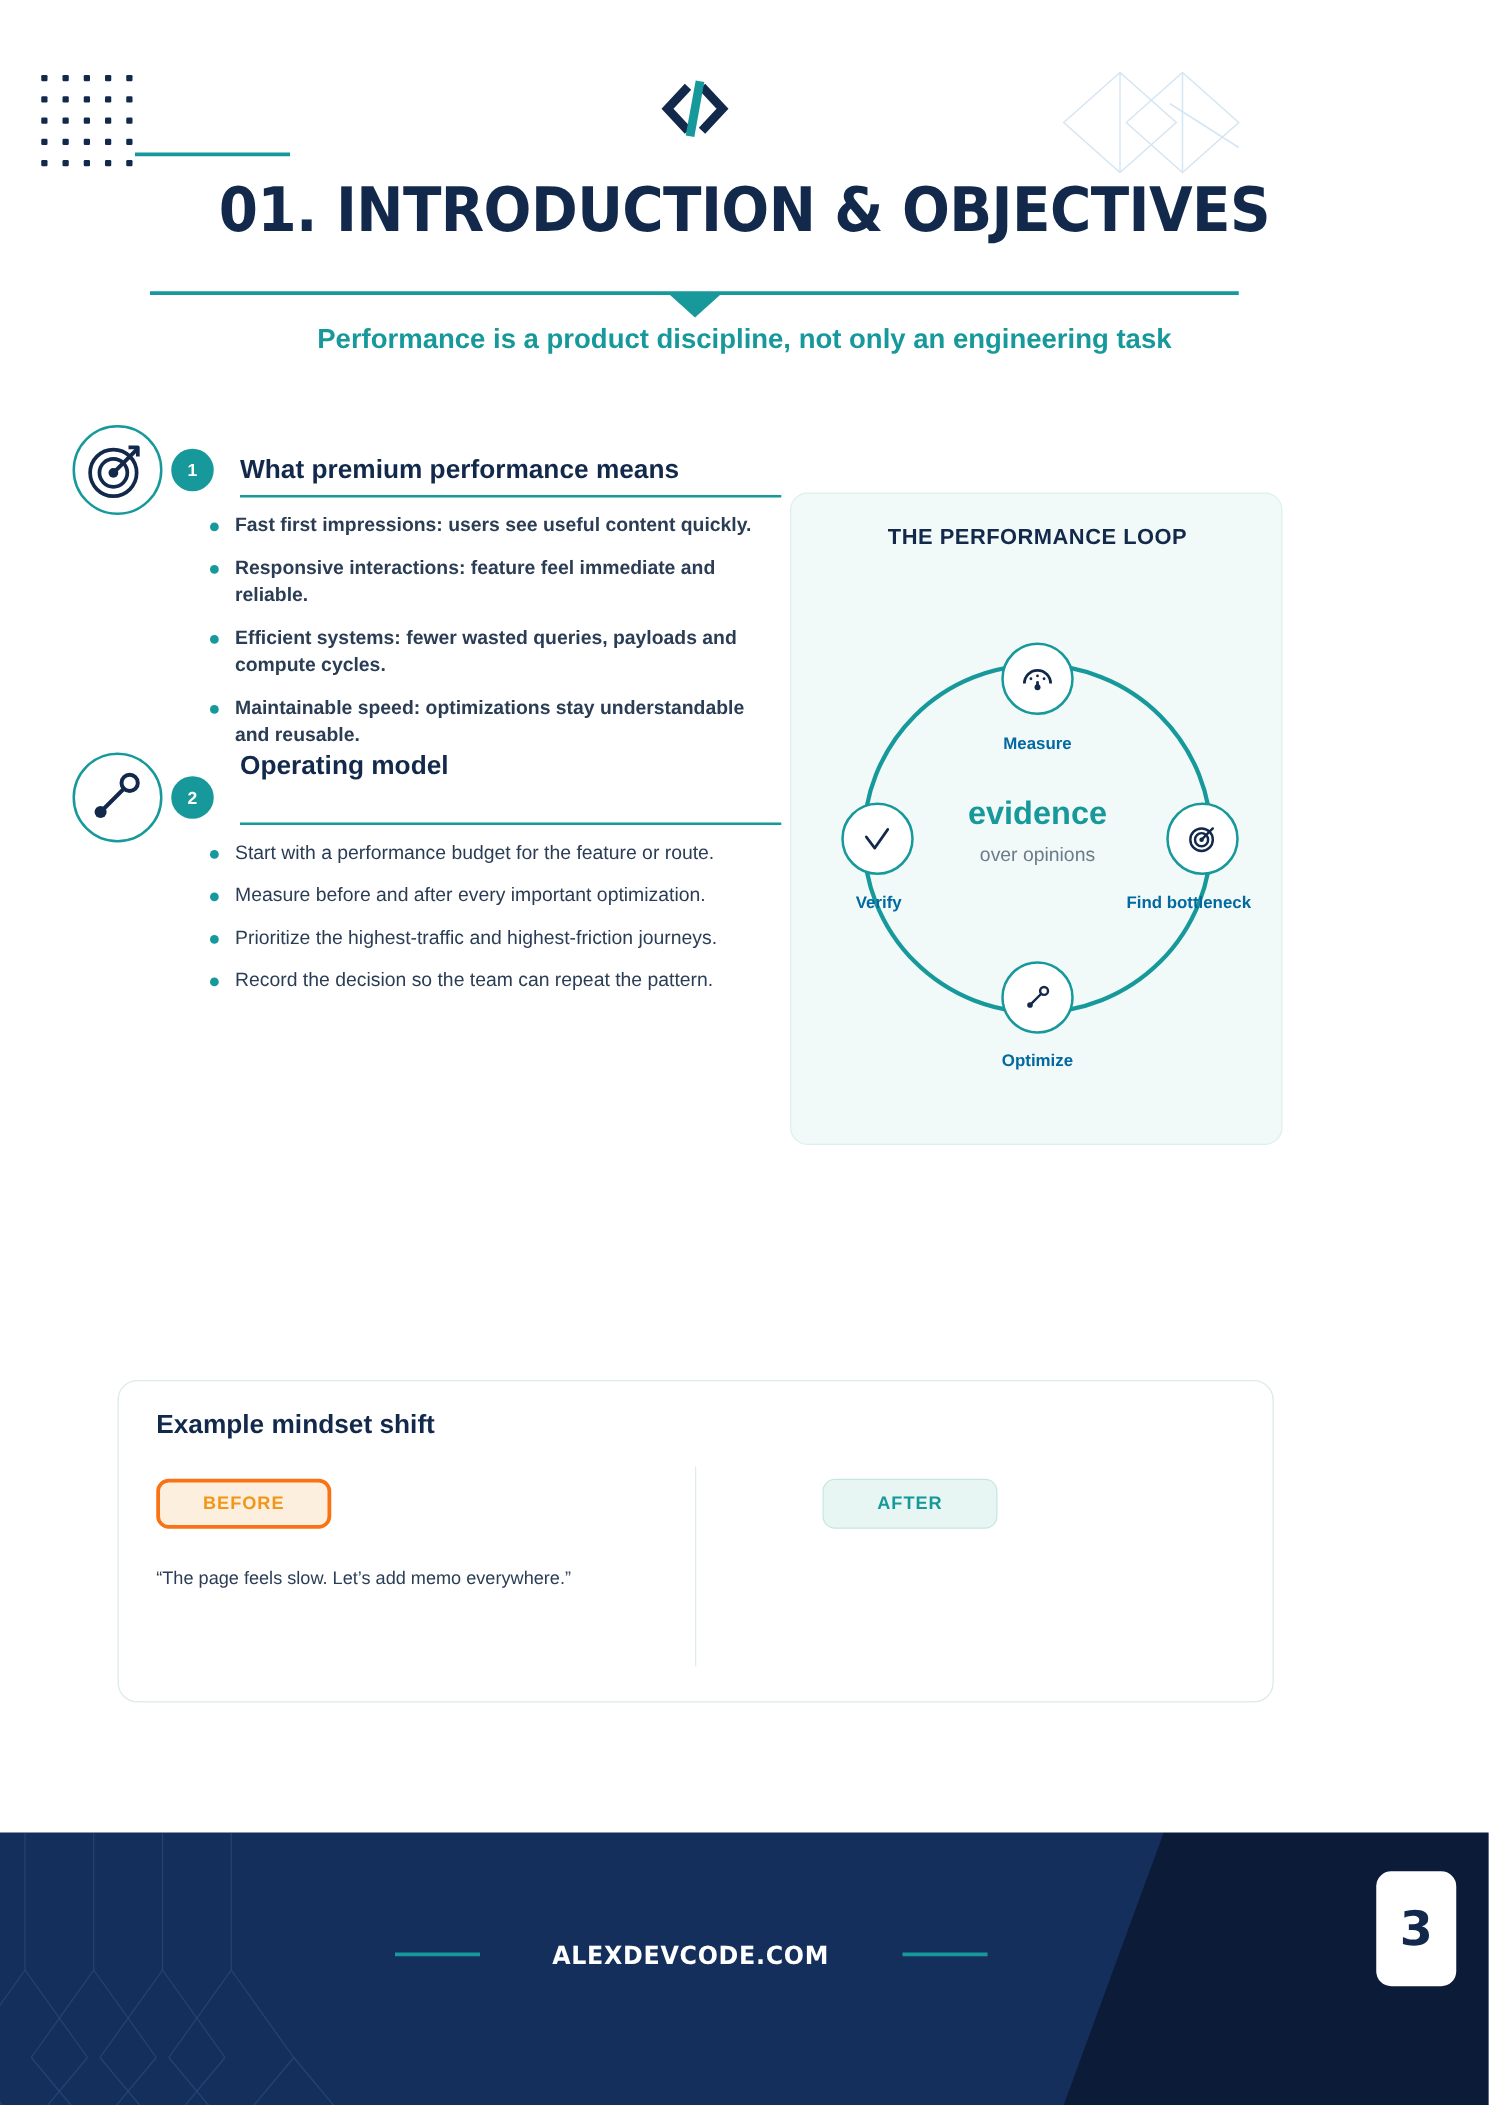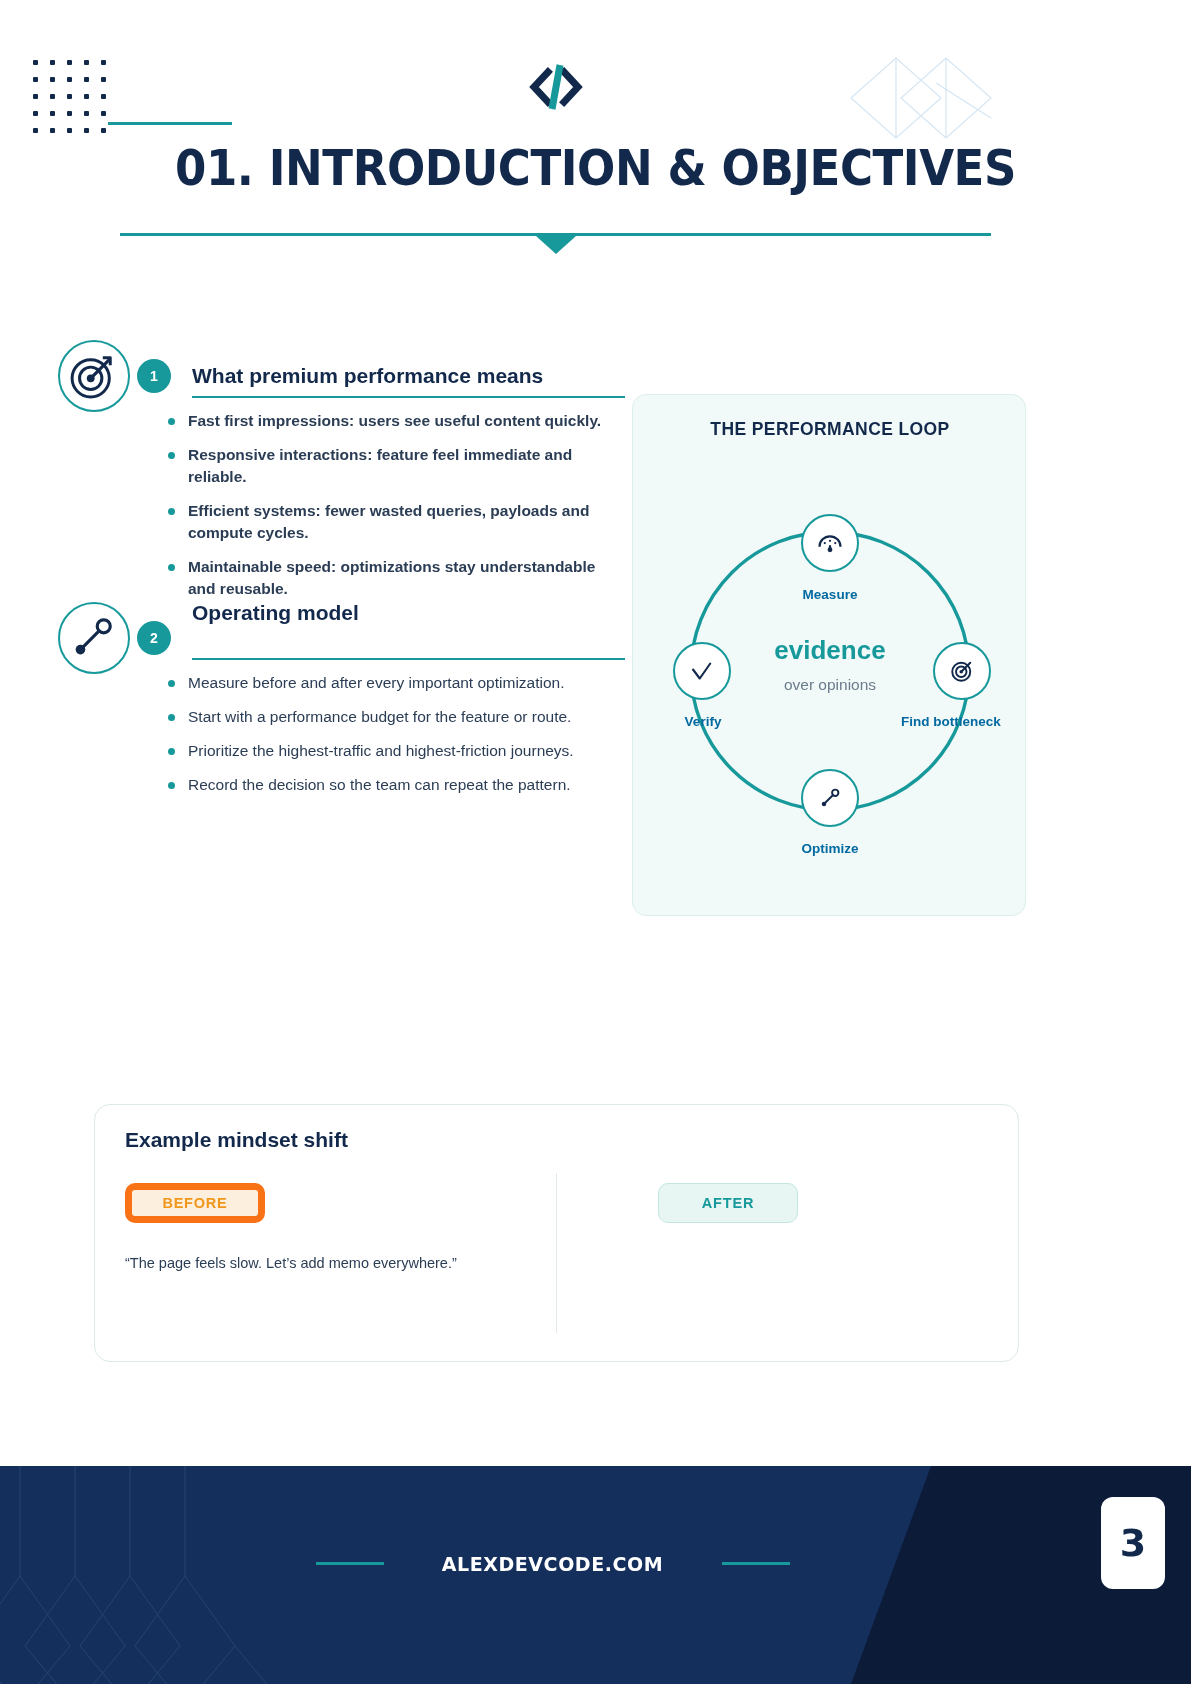--- a/index.html
+++ b/index.html
@@ -99,21 +99,21 @@
     position:absolute;left:94px;top:1104px;width:925px;height:258px;
     border:1px solid #DCEAE8;border-radius:16px;background:#fff;box-sizing:border-box;
   }
   .mcard-title{position:absolute;left:30px;top:23px;font-size:21px;font-weight:bold;color:#12294C;}
   .mdiv{position:absolute;left:461px;top:68px;width:1px;height:160px;background:#E3EBEA;}
   .badge{
     position:absolute;height:40px;border-radius:10px;box-sizing:border-box;
     display:flex;align-items:center;justify-content:center;
     font-size:14.5px;font-weight:bold;letter-spacing:.8px;
   }
-  .badge.before{left:30px;top:78px;width:140px;background:#FDEFDD;border:7px solid #f97316;color:#F0971B;}
+  .badge.before{left:30px;top:78px;width:140px;background:#FDEFDD;border:3px solid #f97316;color:#F0971B;}
   .badge.after{left:563px;top:78px;width:140px;background:#E7F6F3;border:1px solid #C4E7E2;color:#17999B;}
   .quote{position:absolute;font-size:14.5px;line-height:1.45;color:#2B3D55;}
   .quote.q1{left:30px;top:148px;width:400px;}
   .quote.q2{left:563px;top:148px;width:405px;}
 
   
   .footer{position:absolute;left:0;top:1466px;width:1191px;height:218px;background:#152F5C;overflow:hidden;}
   .footer-dark{
     position:absolute;right:0;top:0;width:340px;height:218px;background:#0B1B38;
     clip-path:polygon(80px 0,340px 0,340px 218px,0 218px);
@@ -184,20 +184,21 @@
         <path d="M60 50 L105 10 L150 50 L105 90 Z"></path>
         <path d="M105 10 L105 90"></path>
         <path d="M95 35 L150 70"></path>
       </g>
     </svg>
   </div>
 
   <div class="title">01. INTRODUCTION &amp; OBJECTIVES</div>
   <div class="titlebar"></div>
   <div class="titlearrow"></div>
+  <div class="subtitle">Performance is a product discipline, not only an engineering task</div>
 
   <div class="sec-icon" style="left:58px;top:340px;">
     <svg viewBox="0 0 72 72" width="67" height="67">
       <circle cx="33" cy="39" r="20" fill="none" stroke="#12294C" stroke-width="3.2"></circle>
       <circle cx="33" cy="39" r="12" fill="none" stroke="#12294C" stroke-width="3.2"></circle>
       <circle cx="33" cy="39" r="4.2" fill="#12294C"></circle>
       <path d="M33 39 L53 19" stroke="#12294C" stroke-width="3.4" fill="none" stroke-linecap="round"></path>
       <path d="M46 17 L54 17 L54 25" fill="none" stroke="#12294C" stroke-width="3.2" stroke-linejoin="round"></path>
     </svg>
   </div>
@@ -215,22 +216,22 @@
     <svg viewBox="0 0 72 72" width="67" height="67">
       <circle cx="22" cy="49" r="5.2" fill="#12294C"></circle>
       <circle cx="47" cy="24" r="7" fill="none" stroke="#12294C" stroke-width="3.4"></circle>
       <path d="M25 46 L42 29" stroke="#12294C" stroke-width="3.4" stroke-linecap="round"></path>
     </svg>
   </div>
   <div class="sec-num" style="left:137px;top:621px;">2</div>
   <div class="sec-head" style="left:192px;top:601px;">Operating model</div>
   <div class="sec-rule" style="left:192px;top:658px;width:433px;"></div>
   <ul class="blist" style="left:162px;top:672px;width:470px;">
+    <li>Start with a performance budget for the feature or route.</li>
     <li>Measure before and after every important optimization.</li>
-    <li>Start with a performance budget for the feature or route.</li>
     <li>Prioritize the highest-traffic and highest-friction journeys.</li>
     <li>Record the decision so the team can repeat the pattern.</li>
   </ul>
 
   <div class="loop">
     <div class="loop-title">THE PERFORMANCE LOOP</div>
 
     <svg style="position:absolute;left:47px;top:126px;" width="300" height="300">
       <circle cx="150" cy="150" r="139" fill="none" stroke="#17999B" stroke-width="3.4"></circle>
     </svg>

